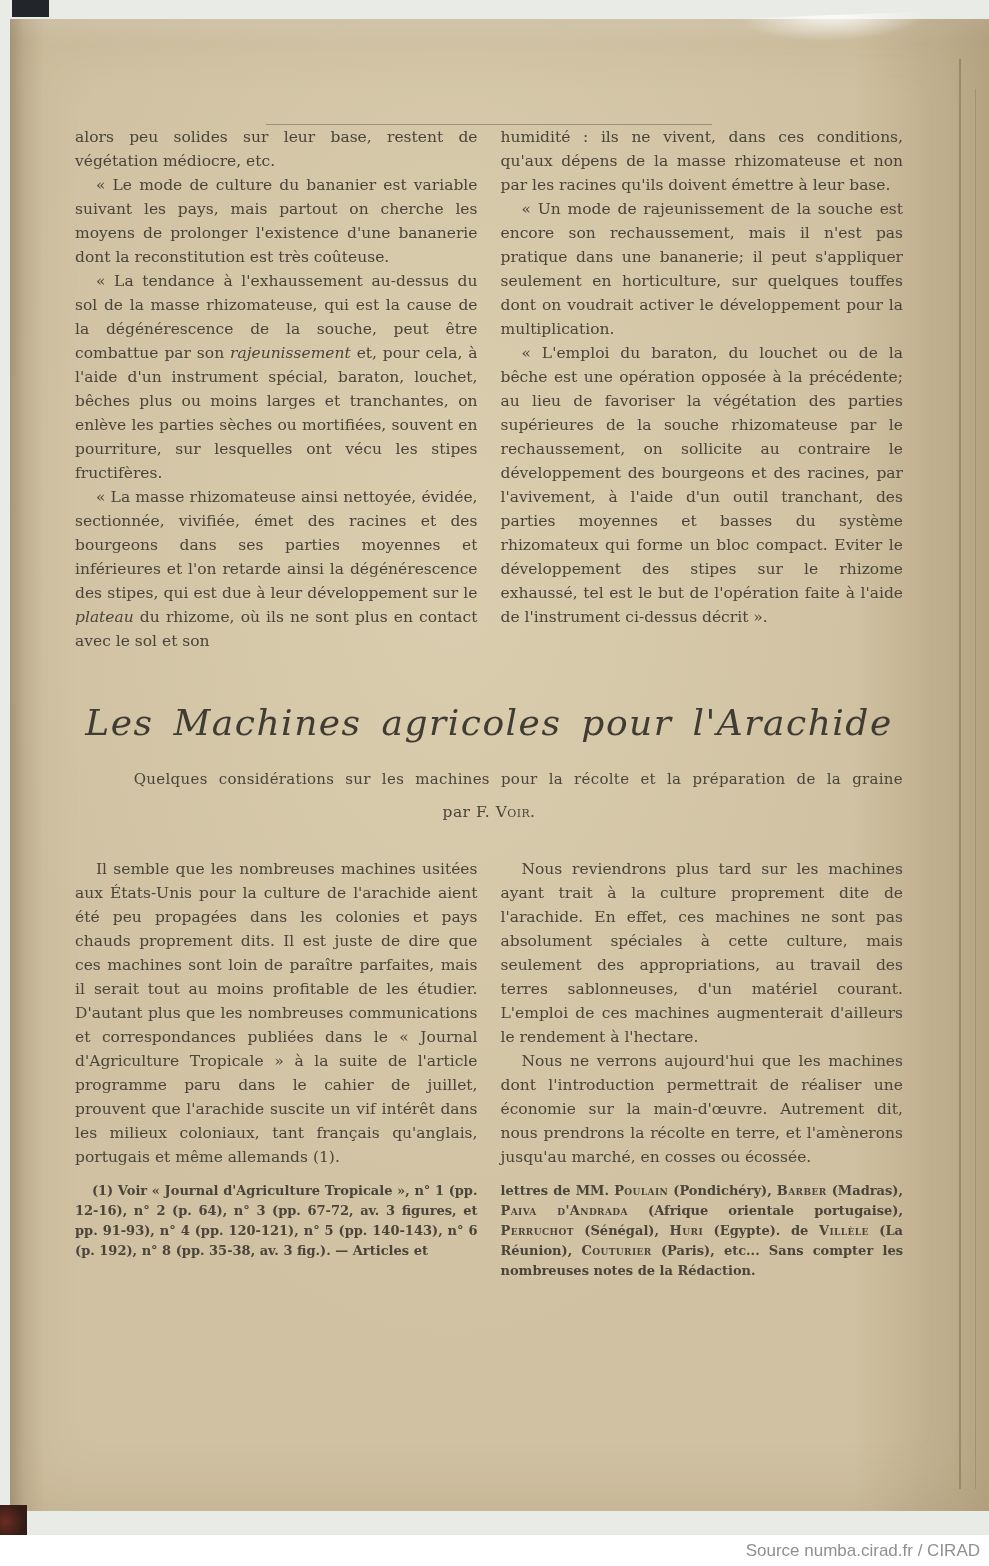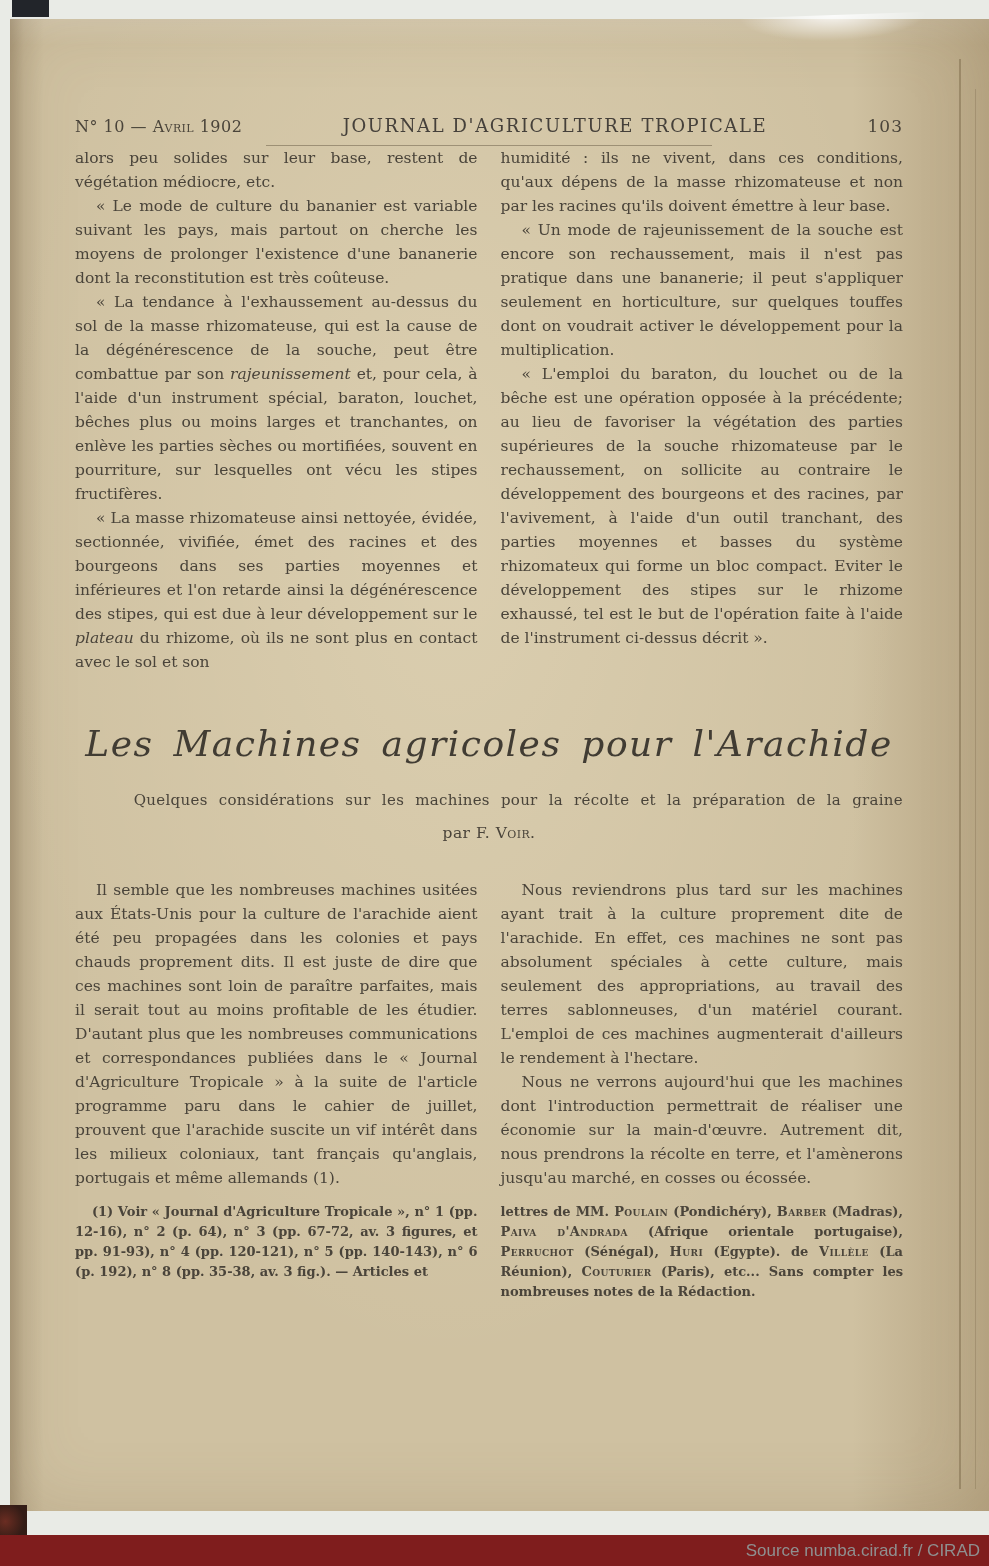--- a/index.html
+++ b/index.html
@@ -105,21 +105,21 @@
     text-align:justify;
     font-weight:bold;
   }
   .footnote.fn-left{text-indent:1.3em;}
   .fragment-bottom-left{
     position:absolute;left:0;top:1505px;width:27px;height:33px;
     background:radial-gradient(circle at 20% 50%, #6b2d22, #331c16 70%);
   }
   .source-bar{
     position:absolute;left:0;bottom:0;width:100%;height:31px;
-    background:#7f1d1d;
+    background:#ffffff;
     display:flex;align-items:center;justify-content:flex-end;
     box-sizing:border-box;
     padding-right:9px;
     font-family:"Liberation Sans","DejaVu Sans",sans-serif;
     font-size:17px;
     color:#8f9090;
   }
 </style>
 </head>
 <body>
@@ -128,25 +128,20 @@
 
   <div class="spine-tab"></div>
 
   <div class="journal-page">
     <div class="corner-highlight"></div>
     <div class="page-edge-line-outer"></div>
     <div class="page-edge-line-inner"></div>
 
     <div class="page-content">
 
-      <div class="masthead">
-        <span class="masthead-issue"><span>N° 10 — </span><span class="seg-sc">Avril</span><span> 1902</span></span>
-        <span class="masthead-journal">JOURNAL D'AGRICULTURE TROPICALE</span>
-        <span class="masthead-pageno">103</span>
-      </div>
       <div class="masthead-rule"></div>
 
       <div class="twocol">
         <div class="col">
           <p class="body-par noindent">alors peu solides sur leur base, restent de végétation médiocre, etc.</p>
           <p class="body-par">« Le mode de culture du bananier est variable suivant les pays, mais partout on cherche les moyens de prolonger l'existence d'une bananerie dont la reconstitution est très coûteuse.</p>
           <p class="body-par"><span>« La tendance à l'exhaussement au-dessus du sol de la masse rhizomateuse, qui est la cause de la dégénérescence de la souche, peut être combattue par son </span><span class="seg-i">rajeunissement</span><span> et, pour cela, à l'aide d'un instrument spécial, baraton, louchet, bêches plus ou moins larges et tranchantes, on enlève les parties sèches ou mortifiées, souvent en pourriture, sur lesquelles ont vécu les stipes fructifères.</span></p>
           <p class="body-par"><span>« La masse rhizomateuse ainsi nettoyée, évidée, sectionnée, vivifiée, émet des racines et des bourgeons dans ses parties moyennes et inférieures et l'on retarde ainsi la dégénérescence des stipes, qui est due à leur développement sur le </span><span class="seg-i">plateau</span><span> du rhizome, où ils ne sont plus en contact avec le sol et son</span></p>
         </div>
         <div class="col">

